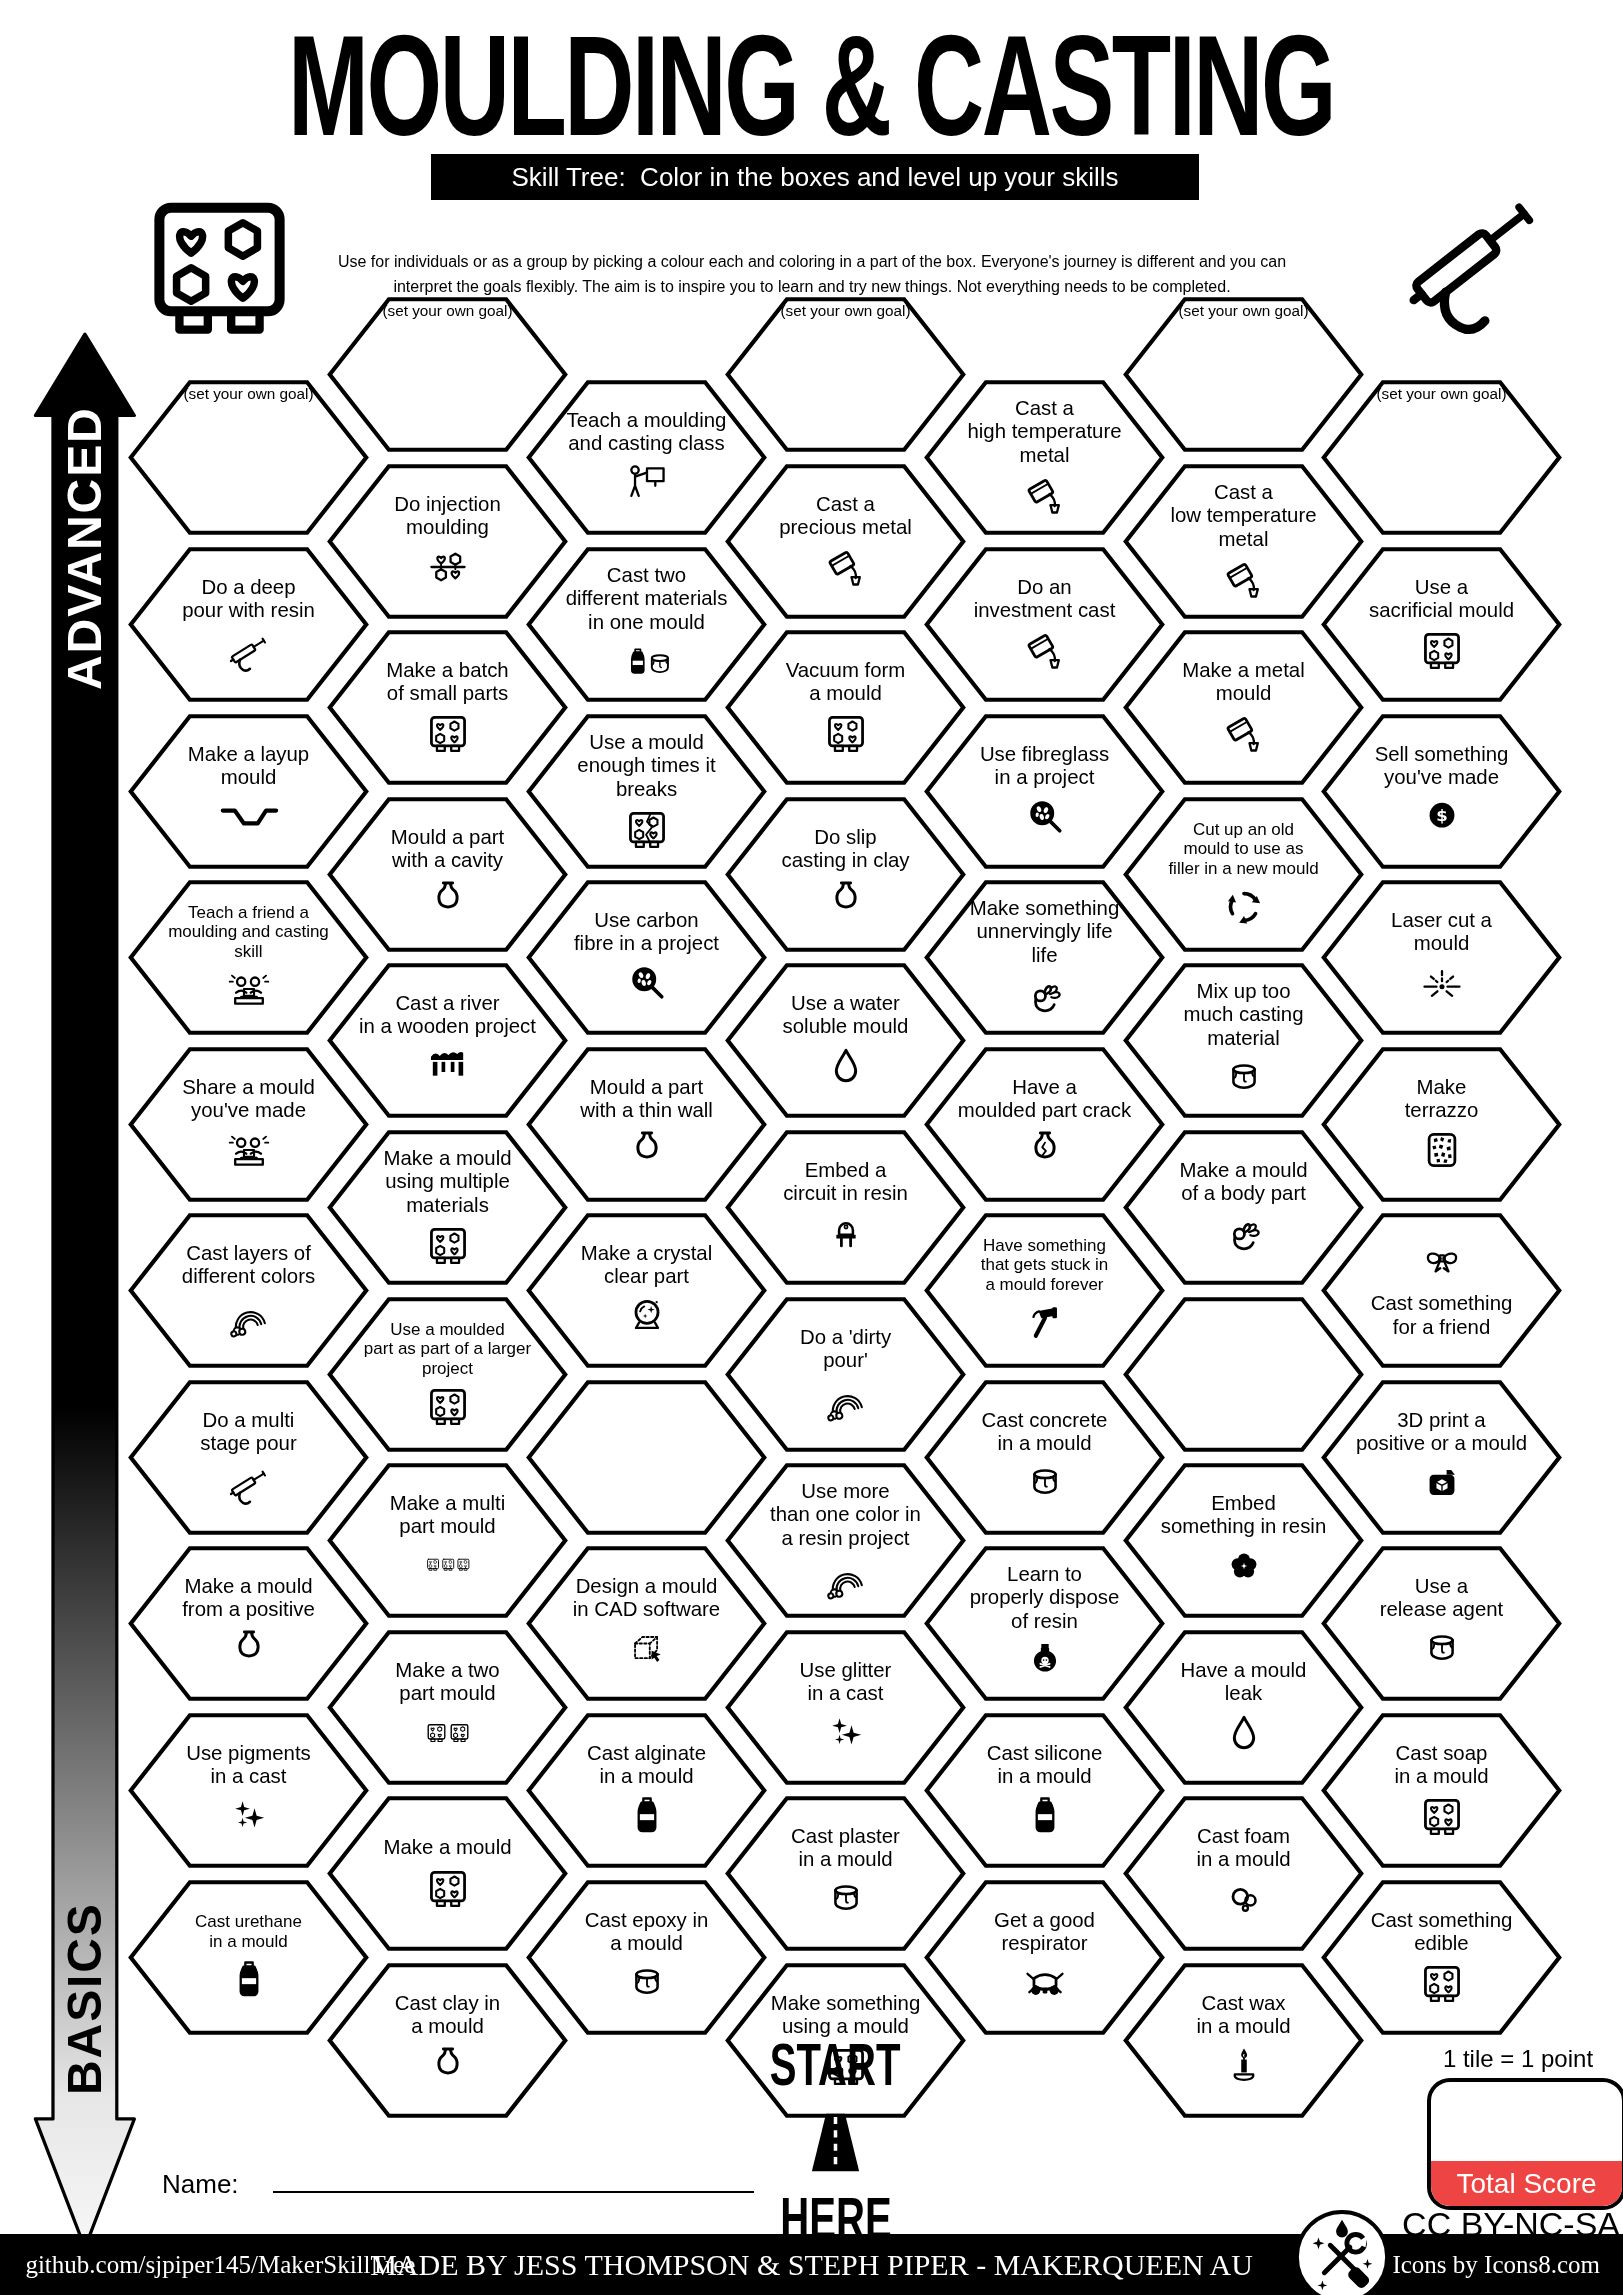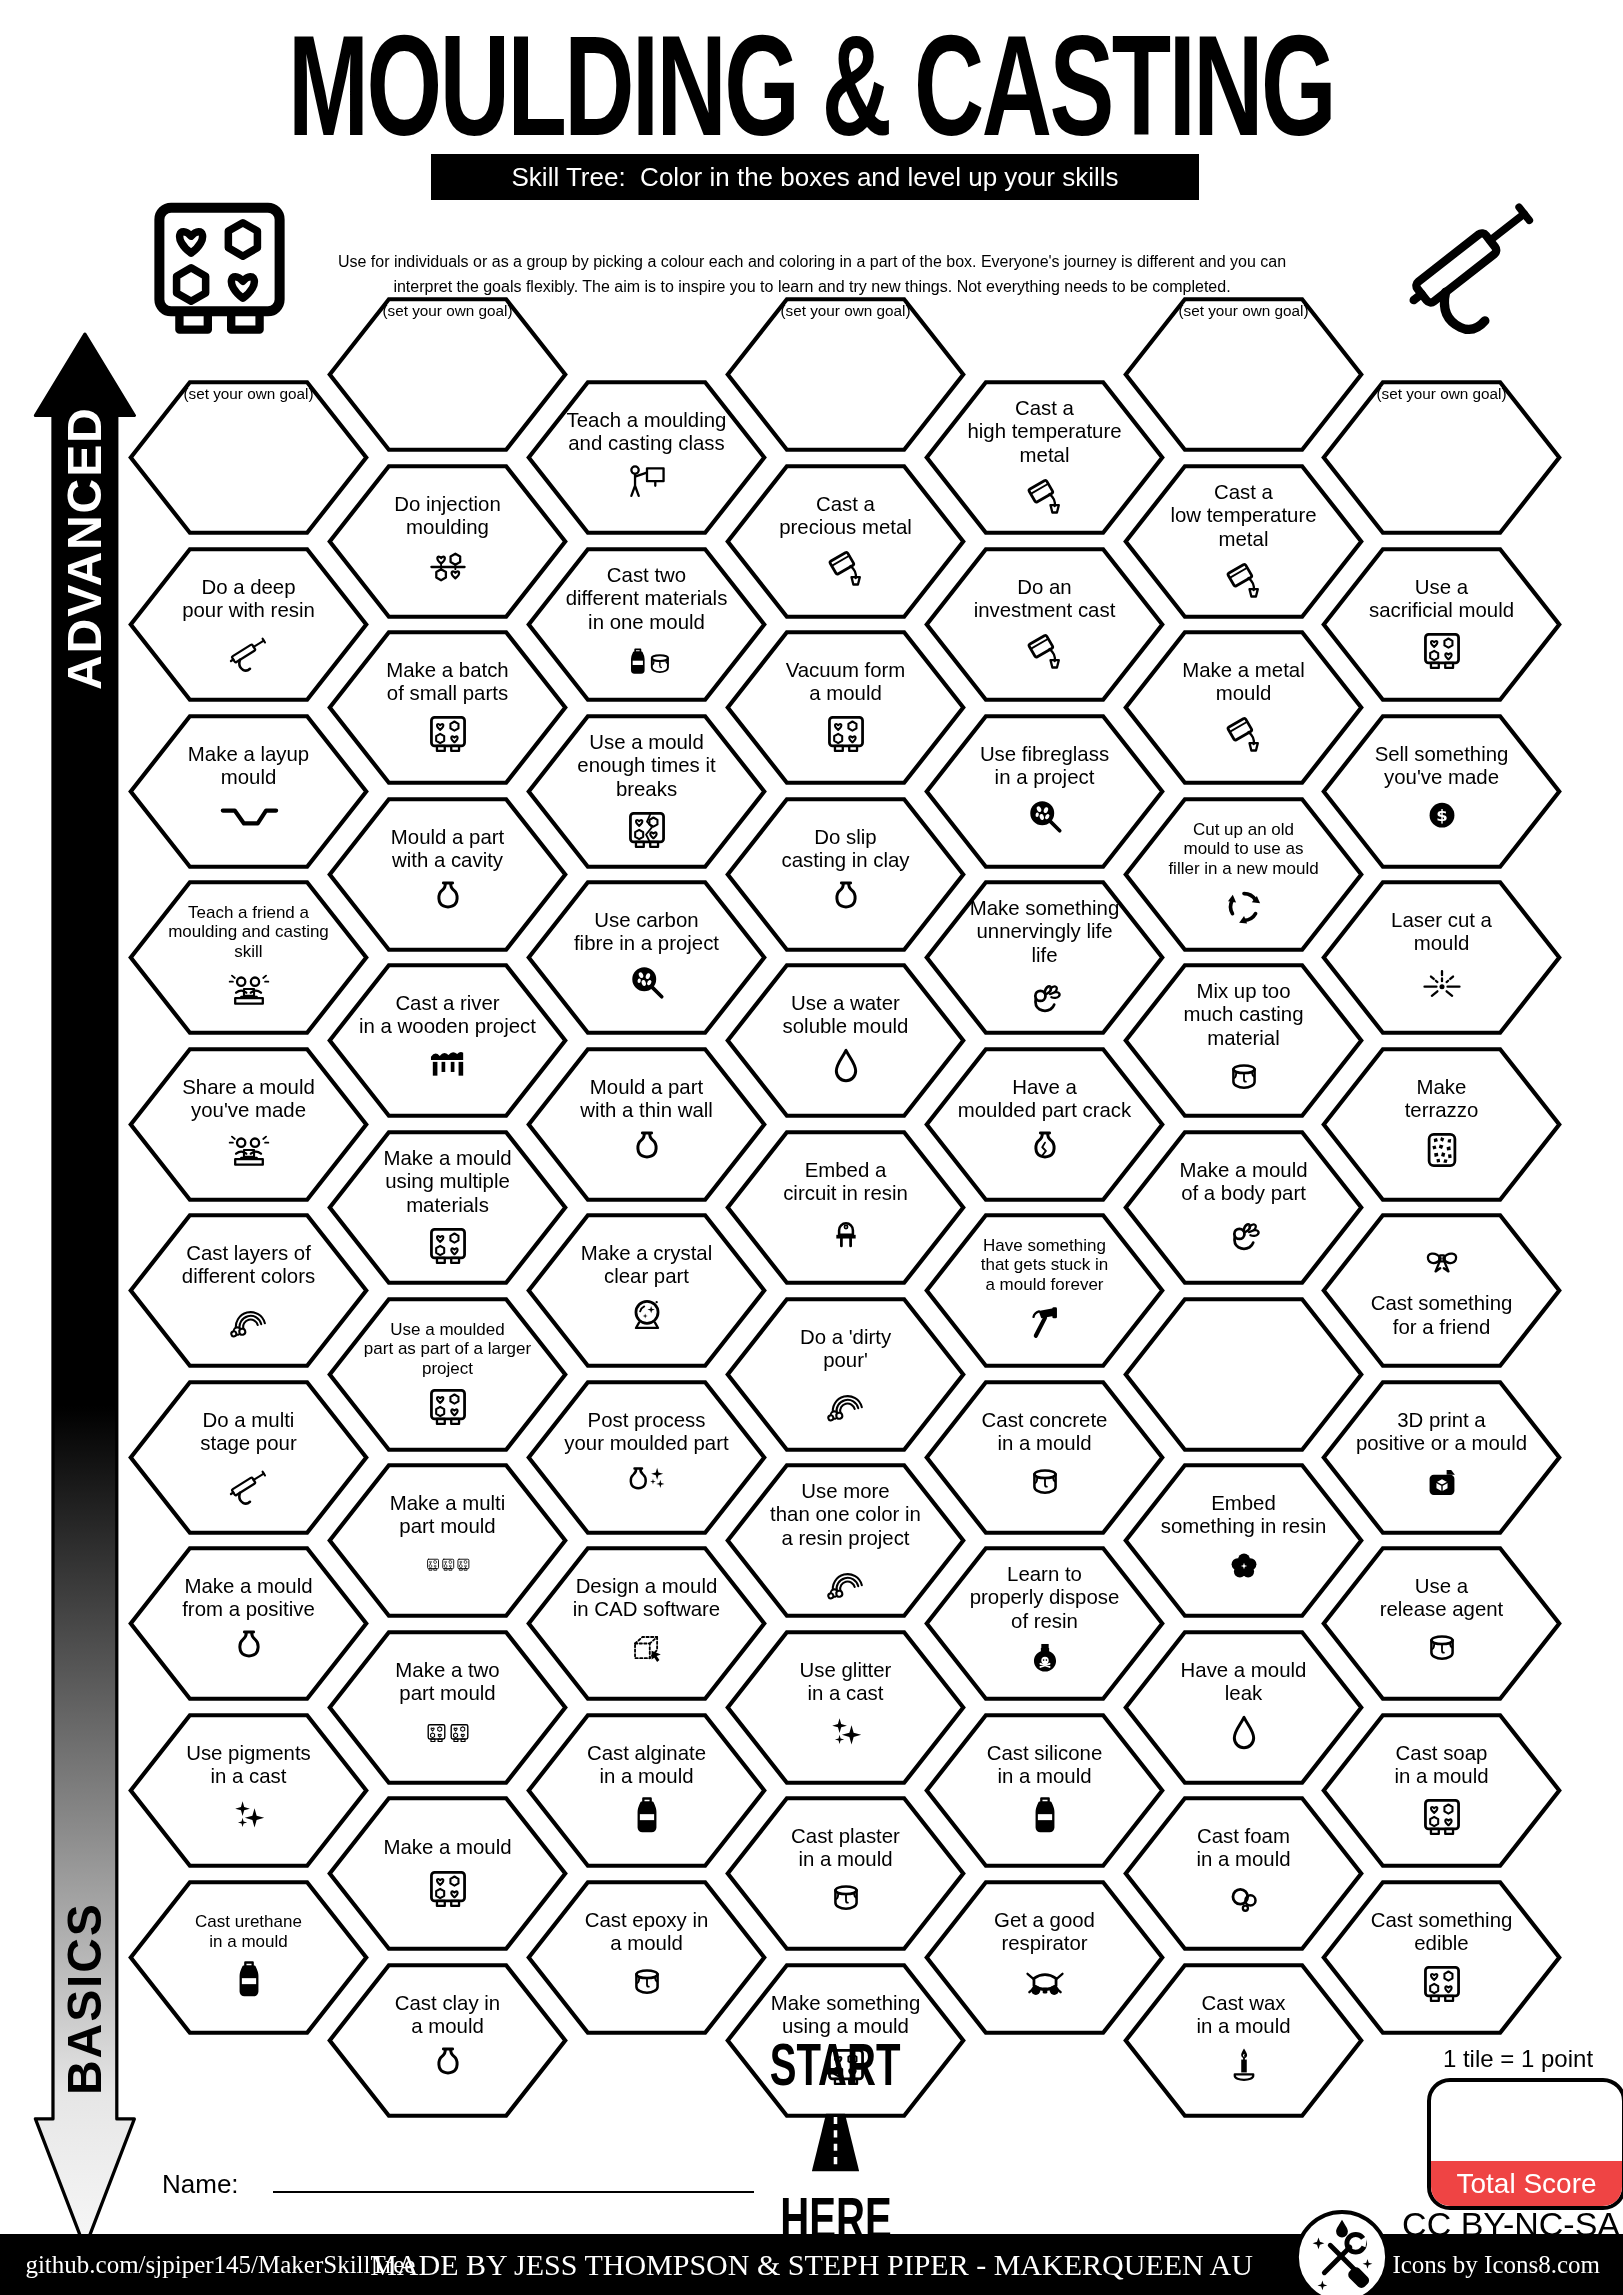--- a/index.html
+++ b/index.html
@@ -641,36 +641,20 @@
                   <circle cx="71" cy="20" r="2.5"></circle>
                 </g>
               </g>
             </svg></span>
         </div>
       </div>
       <div class="tile" style="left: 526px; top: 1379px;">
         <svg class="hex" width="241" height="157" viewBox="0 0 520 340">
           <polygon points="5,170 133,7 387,7 515,170 387,333 133,333"></polygon>
         </svg>
-        <div class="tile-body">
-          <div class="tile-text">Post process
-your moulded part</div>
-          <span class="tile-icon"><svg width="46" height="46" viewBox="0 0 100 100">
-              <g stroke="#000" fill="none" stroke-width="6" stroke-linecap="round" stroke-linejoin="round">
-                <g transform="translate(-10 8) scale(0.82)">
-                  <path d="M40 13 h20 M44 13 c1 8 -2 12 -7 16 c-10 8 -9 29 3 34 c7 3 13 3 20 0 c12 -5 13 -26 3 -34 c-5 -4 -8 -8 -7 -16" stroke-width="6.5"></path>
-                </g>
-                <g fill="#000" stroke="none">
-                  <path d="M72 17 L74.9 27.1 L85 30 L74.9 32.9 L72 43 L69.1 32.9 L59 30 L69.1 27.1 Z"></path>
-                  <path d="M79 43 L81 50 L88 52 L81 54 L79 61 L77 54 L70 52 L77 50 Z"></path>
-                  <path d="M63 41 L64.3 45.7 L69 47 L64.3 48.3 L63 53 L61.7 48.3 L57 47 L61.7 45.7 Z"></path>
-                </g>
-              </g>
-            </svg></span>
-        </div>
       </div>
       <div class="tile" style="left: 526px; top: 1545px;">
         <svg class="hex" width="241" height="157" viewBox="0 0 520 340">
           <polygon points="5,170 133,7 387,7 515,170 387,333 133,333"></polygon>
         </svg>
         <div class="tile-body">
           <div class="tile-text">Design a mould
 in CAD software</div>
           <span class="tile-icon"><svg width="46" height="46" viewBox="0 0 100 100">
               <g stroke="#000" fill="none" stroke-width="6" stroke-linecap="round" stroke-linejoin="round">

